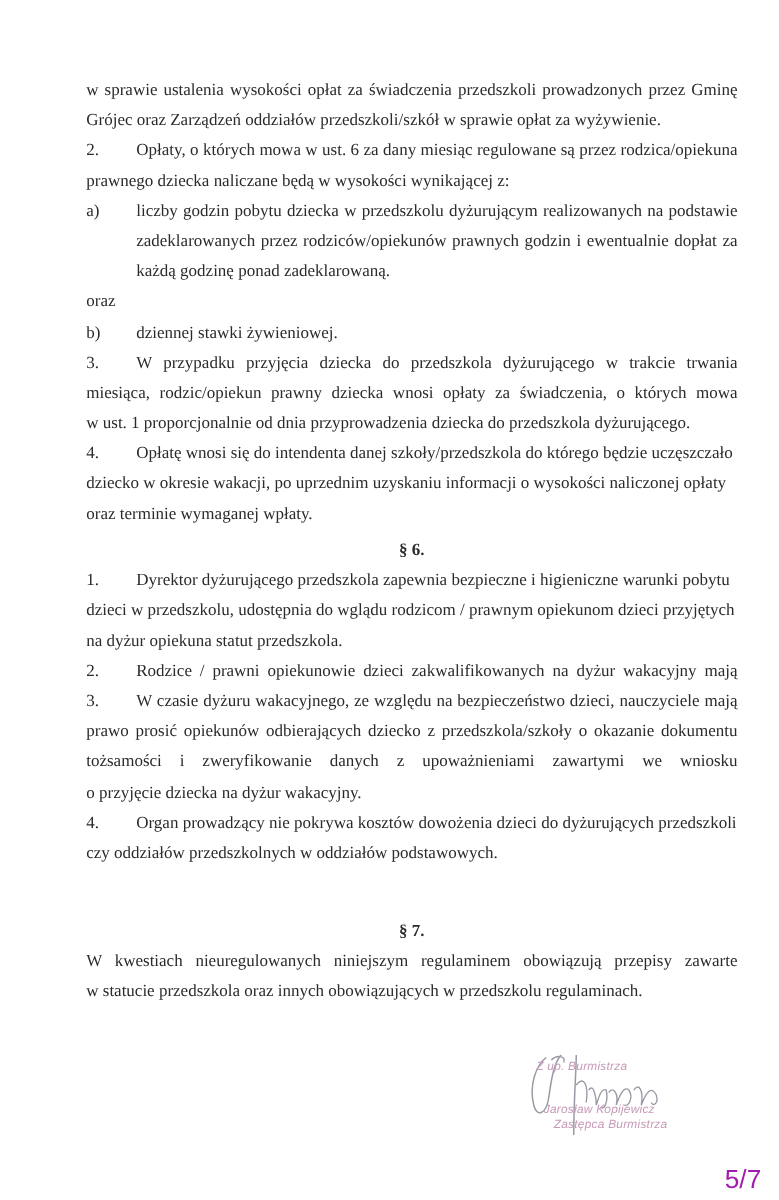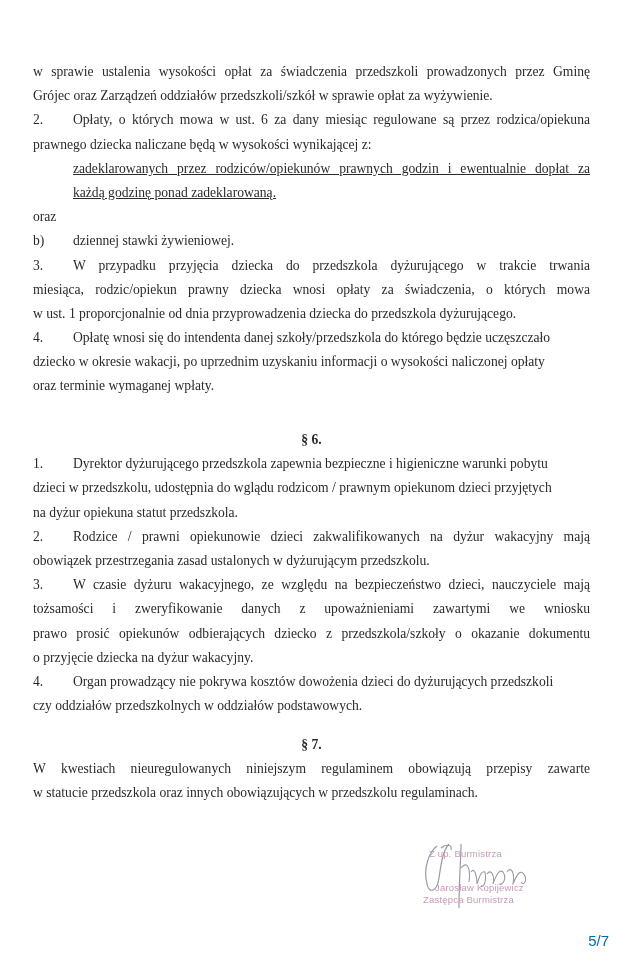--- a/index.html
+++ b/index.html
@@ -5,52 +5,53 @@
   html, body { margin: 0; padding: 0; }
   body {
     width: 623px; height: 960px; overflow: hidden;
     background: #ffffff;
     font-family: "Liberation Serif", "DejaVu Serif", serif;
     color: #2a2a2a;
     position: relative;
   }
   .page { position: absolute; left: 0; top: 0; width: 623px; height: 960px; }
   .text { position: absolute; left: 33px; width: 557px; font-size: 13.6px; line-height: 24.2px; }
-  .line { display: block; height: 24.2px; white-space: nowrap; }
+  .line { display: block; height: 24.2px; white-space: nowrap; margin-left: 36px; }
   .just { text-align: justify; text-align-last: justify; white-space: normal; }
   .num { display: inline-block; width: 40px; }
   .letter { display: inline-block; width: 40px; }
-  .indent { padding-left: 40px; text-decoration: underline; }
+  .indent { padding-left: 40px; }
   .center { text-align: center; font-weight: bold; }
   .stamp {
-    position: absolute; left: 415px; top: 838px; width: 140px; height: 80px;
+    position: absolute; left: 415px; top: 838px; width: 140px; height: 80px; font-style: italic;
   }
   .stamp-text {
     position: absolute; font-family: "Liberation Sans", "DejaVu Sans", sans-serif;
     color: #c79ab8; font-size: 9.5px; letter-spacing: 0.2px; white-space: nowrap;
   }
   .sig { position: absolute; left: 0; top: 0; }
   .page-indicator {
     position: absolute; right: 14px; top: 932px;
     font-family: "Liberation Sans", "DejaVu Sans", sans-serif;
-    font-size: 15px; color: #0369a1;
+    font-size: 21px; color: #a21caf;
   }
 </style>
 </head>
 <body>
 
 <div class="page">
 
   <div class="text" style="top:60px;">
     <span class="line just">w sprawie ustalenia wysokości opłat za świadczenia przedszkoli prowadzonych przez Gminę</span>
     <span class="line">Grójec oraz Zarządzeń oddziałów przedszkoli/szkół w sprawie opłat za wyżywienie.</span>
 
     <span class="line just"><span class="num">2.</span><span>Opłaty, o których mowa w ust. 6 za dany miesiąc regulowane są przez rodzica/opiekuna</span></span>
     <span class="line">prawnego dziecka naliczane będą w wysokości wynikającej z:</span>
 
+    <span class="line just"><span class="letter">a)</span><span>liczby godzin pobytu dziecka w przedszkolu dyżurującym realizowanych na podstawie</span></span>
     <span class="line just indent">zadeklarowanych przez rodziców/opiekunów prawnych godzin i ewentualnie dopłat za</span>
     <span class="line indent">każdą godzinę ponad zadeklarowaną.</span>
 
     <span class="line">oraz</span>
 
     <span class="line"><span class="letter">b)</span><span>dziennej stawki żywieniowej.</span></span>
 
     <span class="line just"><span class="num">3.</span><span>W przypadku przyjęcia dziecka do przedszkola dyżurującego w trakcie trwania</span></span>
     <span class="line just">miesiąca, rodzic/opiekun prawny dziecka wnosi opłaty za świadczenia, o których mowa</span>
     <span class="line">w ust. 1 proporcjonalnie od dnia przyprowadzenia dziecka do przedszkola dyżurującego.</span>
@@ -61,25 +62,24 @@
   </div>
 
   <div class="text" style="top:428px;">
     <span class="line center">§ 6.</span>
 
     <span class="line"><span class="num">1.</span><span>Dyrektor dyżurującego przedszkola zapewnia bezpieczne i higieniczne warunki pobytu</span></span>
     <span class="line">dzieci w przedszkolu, udostępnia do wglądu rodzicom / prawnym opiekunom dzieci przyjętych</span>
     <span class="line">na dyżur opiekuna statut przedszkola.</span>
 
     <span class="line just"><span class="num">2.</span><span>Rodzice / prawni opiekunowie dzieci zakwalifikowanych na dyżur wakacyjny mają</span></span>
-    <span class="line">obowiązek przestrzegania zasad ustalonych w dyżurującym przedszkolu.</span>
 
     <span class="line just"><span class="num">3.</span><span>W czasie dyżuru wakacyjnego, ze względu na bezpieczeństwo dzieci, nauczyciele mają</span></span>
+    <span class="line just">prawo prosić opiekunów odbierających dziecko z przedszkola/szkoły o okazanie dokumentu</span>
     <span class="line just">tożsamości i zweryfikowanie danych z upoważnieniami zawartymi we wniosku</span>
-    <span class="line just">prawo prosić opiekunów odbierających dziecko z przedszkola/szkoły o okazanie dokumentu</span>
     <span class="line">o przyjęcie dziecka na dyżur wakacyjny.</span>
 
     <span class="line"><span class="num">4.</span><span>Organ prowadzący nie pokrywa kosztów dowożenia dzieci do dyżurujących przedszkoli</span></span>
     <span class="line">czy oddziałów przedszkolnych w oddziałów podstawowych.</span>
   </div>
 
   <div class="text" style="top:733px;">
     <span class="line center">§ 7.</span>
     <span class="line just">W kwestiach nieuregulowanych niniejszym regulaminem obowiązują przepisy zawarte</span>
     <span class="line">w statucie przedszkola oraz innych obowiązujących w przedszkolu regulaminach.</span>
@@ -87,17 +87,17 @@
 
   <div class="stamp">
     <svg class="sig" width="140" height="80" viewBox="0 0 140 80">
       <path d="M22 8 C14 14, 8 30, 12 46 C14 56, 22 54, 24 40 C26 26, 28 12, 34 6" fill="none" stroke="#9a9aa6" stroke-width="1.2"></path>
       <path d="M26 10 C30 6, 38 6, 36 12" fill="none" stroke="#9a9aa6" stroke-width="1.1"></path>
       <path d="M46 6 C46 20, 44 40, 44 70" fill="none" stroke="#9a9aa6" stroke-width="1.2"></path>
       <path d="M46 30 C52 22, 56 30, 54 44 M56 34 C60 28, 62 40, 62 46 C64 40, 66 32, 70 34 C72 44, 68 50, 66 48 M72 36 C76 30, 80 38, 78 46 C80 40, 84 30, 88 34 C92 40, 88 48, 84 46 M92 34 C96 28, 100 34, 98 46 C102 36, 106 30, 110 38 C112 44, 108 48, 106 44" fill="none" stroke="#9a9aa6" stroke-width="1.1"></path>
     </svg>
     <span class="stamp-text" style="left:14px; top:10px;">Z up. Burmistrza</span>
     <span class="stamp-text" style="left:20px; top:44px;">Jarosław Kopijewicz</span>
-    <span class="stamp-text" style="left:8px; top:56px;">Zastępca Burmistrza</span>
+    <span class="stamp-text" style="left:28px; top:56px;">Zastępca Burmistrza</span>
   </div>
 
   <div class="page-indicator">5/7</div>
 </div>
 
 </body></html>

